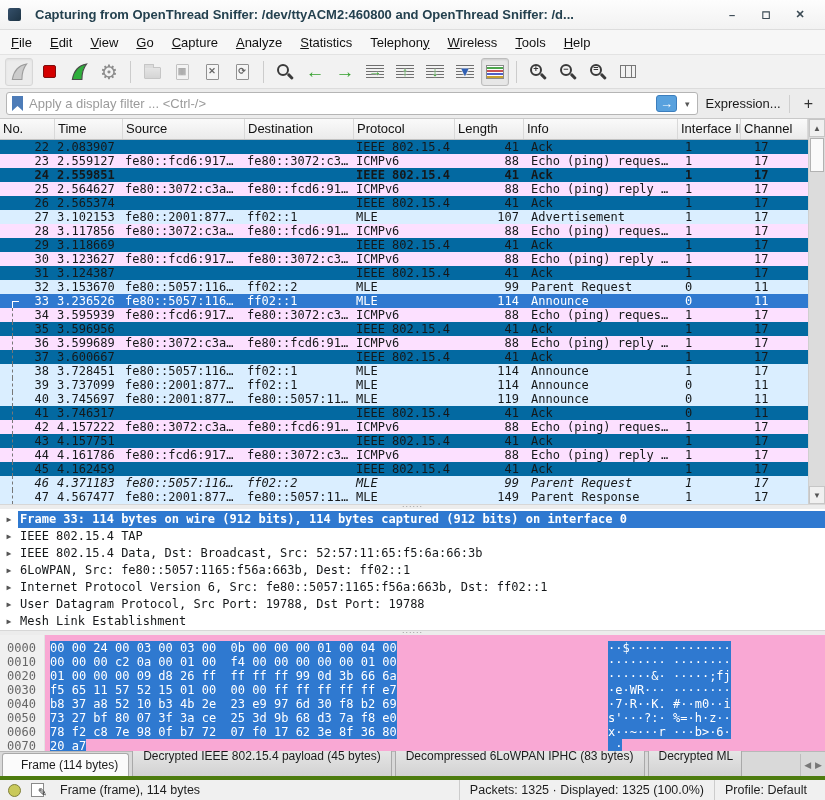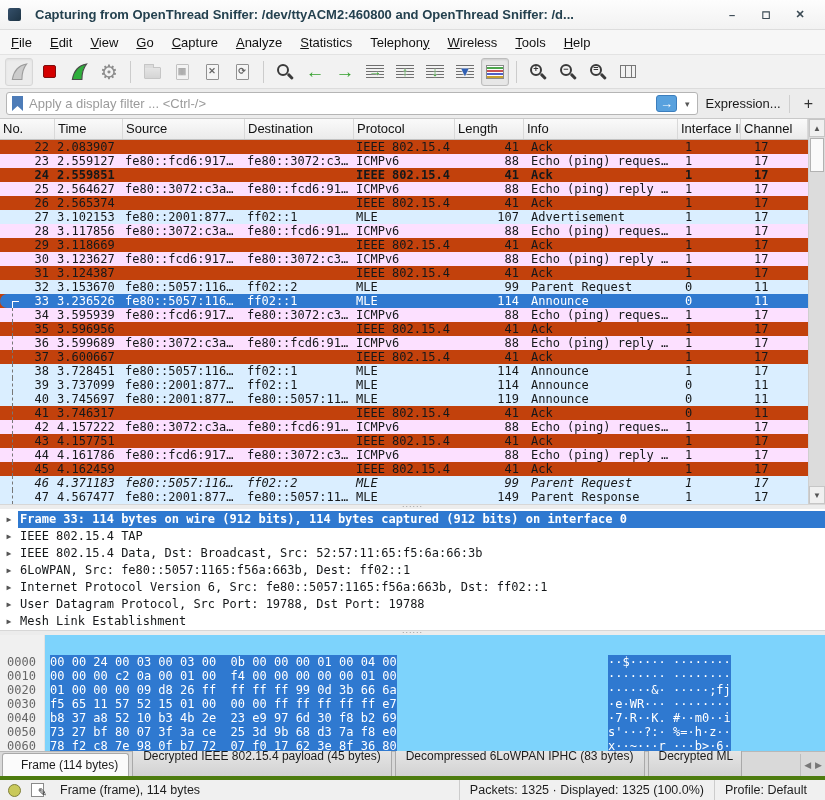--- a/index.html
+++ b/index.html
@@ -67,35 +67,35 @@
   .filter-input::placeholder { color:#9b9b9b; }
   .apply-btn { width:21px; height:17px; background:#58a1de; border:1px solid #3c7ebd; border-radius:3px;
     color:#fff; font-weight:bold; font-size:13px; line-height:1; display:flex; align-items:center;
     justify-content:center; flex:0 0 21px; }
   .caret { color:#555; font-size:9px; padding:0 2px; }
   .expression-label { font-size:13px; color:#1a1a1a; white-space:nowrap; }
   .fb-sep { width:1px; height:18px; background:#cfcfcf; }
   .plus-btn { font-size:16px; color:#333; padding:0 6px; }
 
   
-  .packet-area { position:relative; flex:0 0 385px; height:385px; background:#c2410c; overflow:hidden; }
+  .packet-area { position:relative; flex:0 0 385px; height:385px; background:#0369a1; overflow:hidden; }
   .table-header { display:grid; height:21px; background:linear-gradient(#fafafa,#ebebeb);
     border-bottom:1px solid #c2c2c2; font-size:13px; color:#111; }
   .th { padding:2px 3px; border-right:1px solid #d9d9d9; white-space:nowrap; overflow:hidden; }
   .rows { font-family:"DejaVu Sans Mono", monospace; font-size:12px; color:#15181a; }
   .prow { display:grid; height:14px; line-height:14px; white-space:nowrap; position:relative; }
   .prow .cell { overflow:hidden; padding:0 2px; }
   .c-no { text-align:right; padding-right:6px !important; }
   .c-len { text-align:right; padding-right:5px !important; }
   .c-info { padding-left:7px !important; }
   .c-iface { padding-left:7px !important; }
   .c-ch { padding-left:13px !important; }
   .prow.pink { background:#fce0ff; }
   .prow.lblue { background:#daeeff; }
-  .prow.sel { background:#2f79d0; color:#fff;border-radius:7px; }
+  .prow.sel { background:#2f79d0; color:#fff; }
   .mark-corner::before { content:""; position:absolute; left:12px; top:7px; width:6px; height:7px;
     border-left:1px solid #fff; border-top:1px solid #fff; }
   .mark-dash::before { content:""; position:absolute; left:12px; top:0; height:14px;
     border-left:1px dashed #777; }
   .scrollbar { position:absolute; top:0; right:0; width:17px; height:100%; background:#dcdcdc;
     border-left:1px solid #cfcfcf; display:flex; flex-direction:column; }
   .sb-btn { height:18px; flex:0 0 18px; background:#f0f0f0; border:1px solid #c6c6c6;
     display:flex; align-items:center; justify-content:center; font-size:8px; color:#555; }
   .sb-thumb { height:34px; flex:0 0 34px; background:#fafafa; border:1px solid #b2b2b2; margin:1px; }
   .sb-track { flex:1; }
@@ -107,21 +107,21 @@
 
   
   .details { flex:0 0 121px; height:121px; background:#fff; padding-top:2px;
     font-family:"DejaVu Sans Mono", monospace; font-size:12px; color:#15181a; overflow:hidden; }
   .drow { display:flex; height:17px; line-height:17px; }
   .drow .tw { width:18px; flex:0 0 18px; text-align:center; color:#555; font-size:8px; }
   .drow .dtext { flex:1; padding-left:2px; white-space:nowrap; overflow:hidden; }
   .drow.sel .dtext { background:#2f79d0; color:#fff;font-weight:bold; }
 
   
-  .hexpane { flex:0 0 116px; height:116px; background:#7dd3fc; padding-top:20px; position:relative;
+  .hexpane { flex:0 0 116px; height:116px; background:#f9a8d4; padding-top:6px; position:relative;
     font-family:"DejaVu Sans Mono", monospace; font-size:12px; color:#444; overflow:hidden; }
   .hexpane::before { content:""; position:absolute; left:0; top:0; bottom:0; width:44px;
     background:#f0f0f0; border-right:1px solid #e2e2e2; }
   .hexrow { height:14px; line-height:14px; position:relative; white-space:pre; }
   .hoff { position:absolute; left:7px; color:#666; }
   .hhex { position:absolute; left:50px; background:#2f79d0; color:#fff; }
   .hascii { position:absolute; left:608px; background:#2f79d0; color:#fff; }
 
   
   .tabbar { flex:0 0 25px; height:25px; background:#d9d9d9; border-top:1px solid #b8b8b8;

